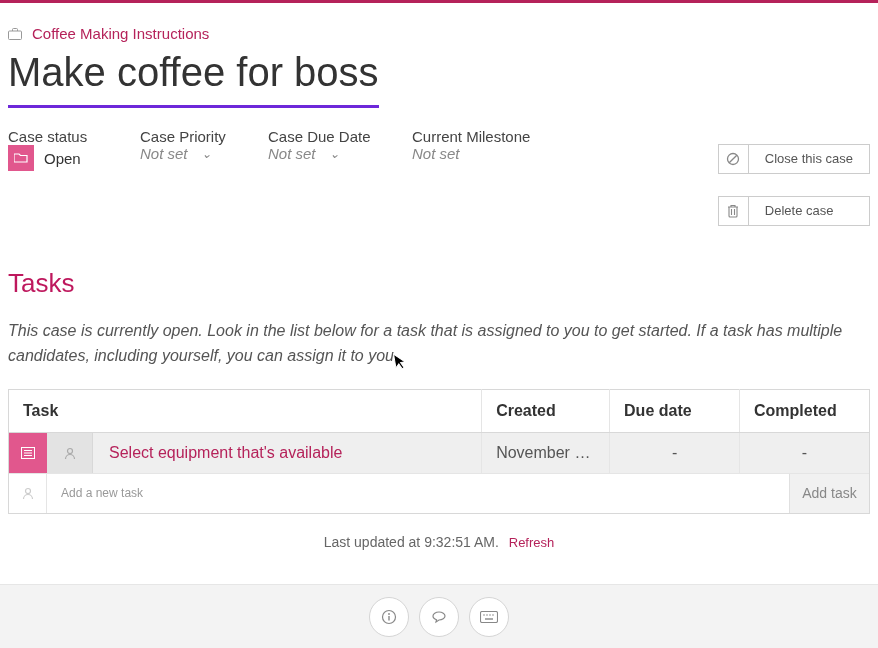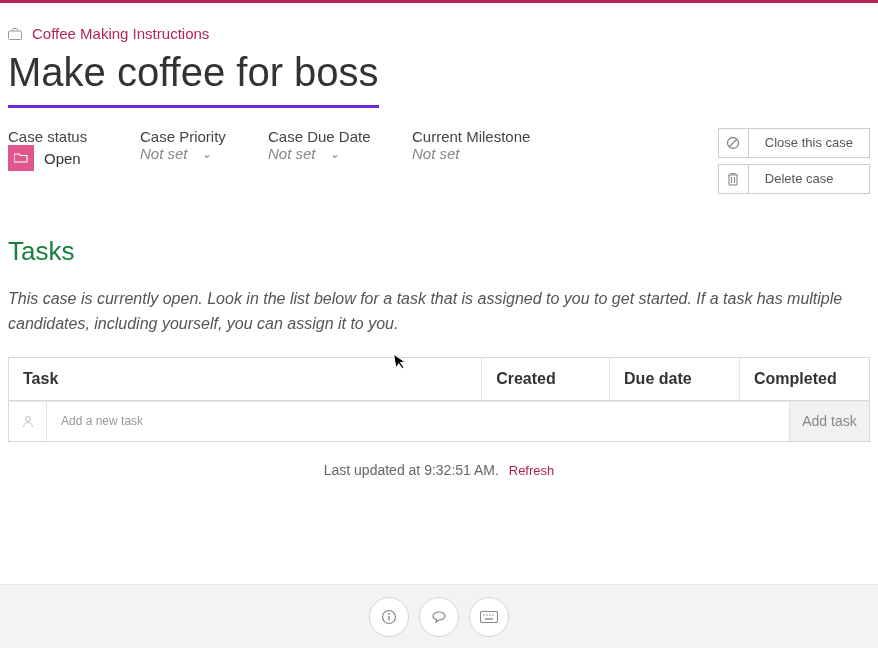--- a/index.html
+++ b/index.html
@@ -19,25 +19,25 @@
   .meta-value { font-size: 15px; display: flex; align-items: center; gap: 10px; }
   .notset { color: #888; font-style: italic; }
   .chev { color: #888; font-size: 12px; margin-left: 4px; }
 
   .status-chip { display: flex; align-items: center; gap: 10px; }
   .status-icon-box { width: 26px; height: 26px; background: #e1578d; display: flex; align-items: center; justify-content: center; color: #fff; font-size: 14px; }
 
   .avatar { width: 26px; height: 26px; background: linear-gradient(135deg,#6b4a3a,#3a2a20); display: inline-block; }
 
   .actions { margin-left: auto; display: flex; flex-direction: column; gap: 6px; }
-  .action-btn { display: flex; align-items: center; border: 1px solid #ccc; background: #fff; font-size: 13px; color: #555; cursor: pointer; }
+  .action-btn { display: flex; align-items: center; border: 1px solid #ccc; background: #fff; font-size: 13px; color: #555; cursor: pointer; margin-top: 16px; }
   .action-btn .ab-icon { width: 30px; height: 28px; display: flex; align-items: center; justify-content: center; border-right: 1px solid #ccc; color: #777; }
   .action-btn .ab-label { padding: 0 16px; line-height: 28px; min-width: 92px; text-align: center; }
 
-  h2.section { font-size: 26px; font-weight: 400; color: #15803d; margin-top: 42px; }
+  h2.section { font-size: 26px; font-weight: 400; color: #be185d; margin-top: 42px; }
   .hint { font-style: italic; color: #555; font-size: 16px; margin-top: 20px; line-height: 1.55; }
 
   .ttable { border: 1px solid #d8d8d8; margin-top: 20px; width: 100%; border-collapse: collapse; font-size: 16px; }
   .ttable th { text-align: left; font-weight: 600; color: #333; padding: 12px 14px; border-bottom: 1px solid #d8d8d8; background: #fff; }
   .ttable th + th, .ttable td + td { border-left: 1px solid #e5e5e5; }
   .ttable td { padding: 10px 14px; color: #555; }
   .ttable tr.row1 { background: #efefef; }
   .ttable tr.row1 td.firstcell { padding: 0; }
   .firstcell-inner { display: flex; align-items: center; height: 40px; }
   .row-color { width: 38px; height: 40px; background: #e1578d; display: flex; align-items: center; justify-content: center; color: #fff; }
@@ -149,20 +149,44 @@
   <table class="ttable">
     <thead>
       <tr>
         <th class="col-task">Task</th>
         <th class="col-created">Created</th>
         <th class="col-due">Due date</th>
         <th class="col-comp">Completed</th>
       </tr>
     </thead>
     <tbody>
+      <tr class="row1">
+        <td class="firstcell">
+          <div class="firstcell-inner">
+            <div class="row-color">
+              <svg width="14" height="12" viewBox="0 0 14 12">
+                  <rect x="0.5" y="0.5" width="13" height="11" fill="none" stroke="#fff" stroke-width="1"></rect>
+                  <line x1="3" y1="3.5" x2="11" y2="3.5" stroke="#fff" stroke-width="1"></line>
+                  <line x1="3" y1="6" x2="11" y2="6" stroke="#fff" stroke-width="1"></line>
+                  <line x1="3" y1="8.5" x2="11" y2="8.5" stroke="#fff" stroke-width="1"></line>
+                </svg>
+            </div>
+            <div class="row-user">
+              <svg width="14" height="14" viewBox="0 0 14 14">
+                  <circle cx="7" cy="5" r="2.5" fill="none" stroke="#aaa" stroke-width="1.2"></circle>
+                  <path d="M2.5 13 a4.5 4.5 0 0 1 9 0" fill="none" stroke="#aaa" stroke-width="1.2"></path>
+                </svg>
+            </div>
+            <a class="row-link">Select equipment that's available</a>
+          </div>
+        </td>
+        <td>November …</td>
+        <td class="center">-</td>
+        <td class="center">-</td>
+      </tr>
       <tr class="addrow">
         <td colspan="4">
           <div class="addrow-inner">
             <div class="add-user">
               <svg width="14" height="14" viewBox="0 0 14 14">
                   <circle cx="7" cy="5" r="2.5" fill="none" stroke="#ccc" stroke-width="1.2"></circle>
                   <path d="M2.5 13 a4.5 4.5 0 0 1 9 0" fill="none" stroke="#ccc" stroke-width="1.2"></path>
                 </svg>
             </div>
             <input class="add-input" placeholder="Add a new task" style="">

